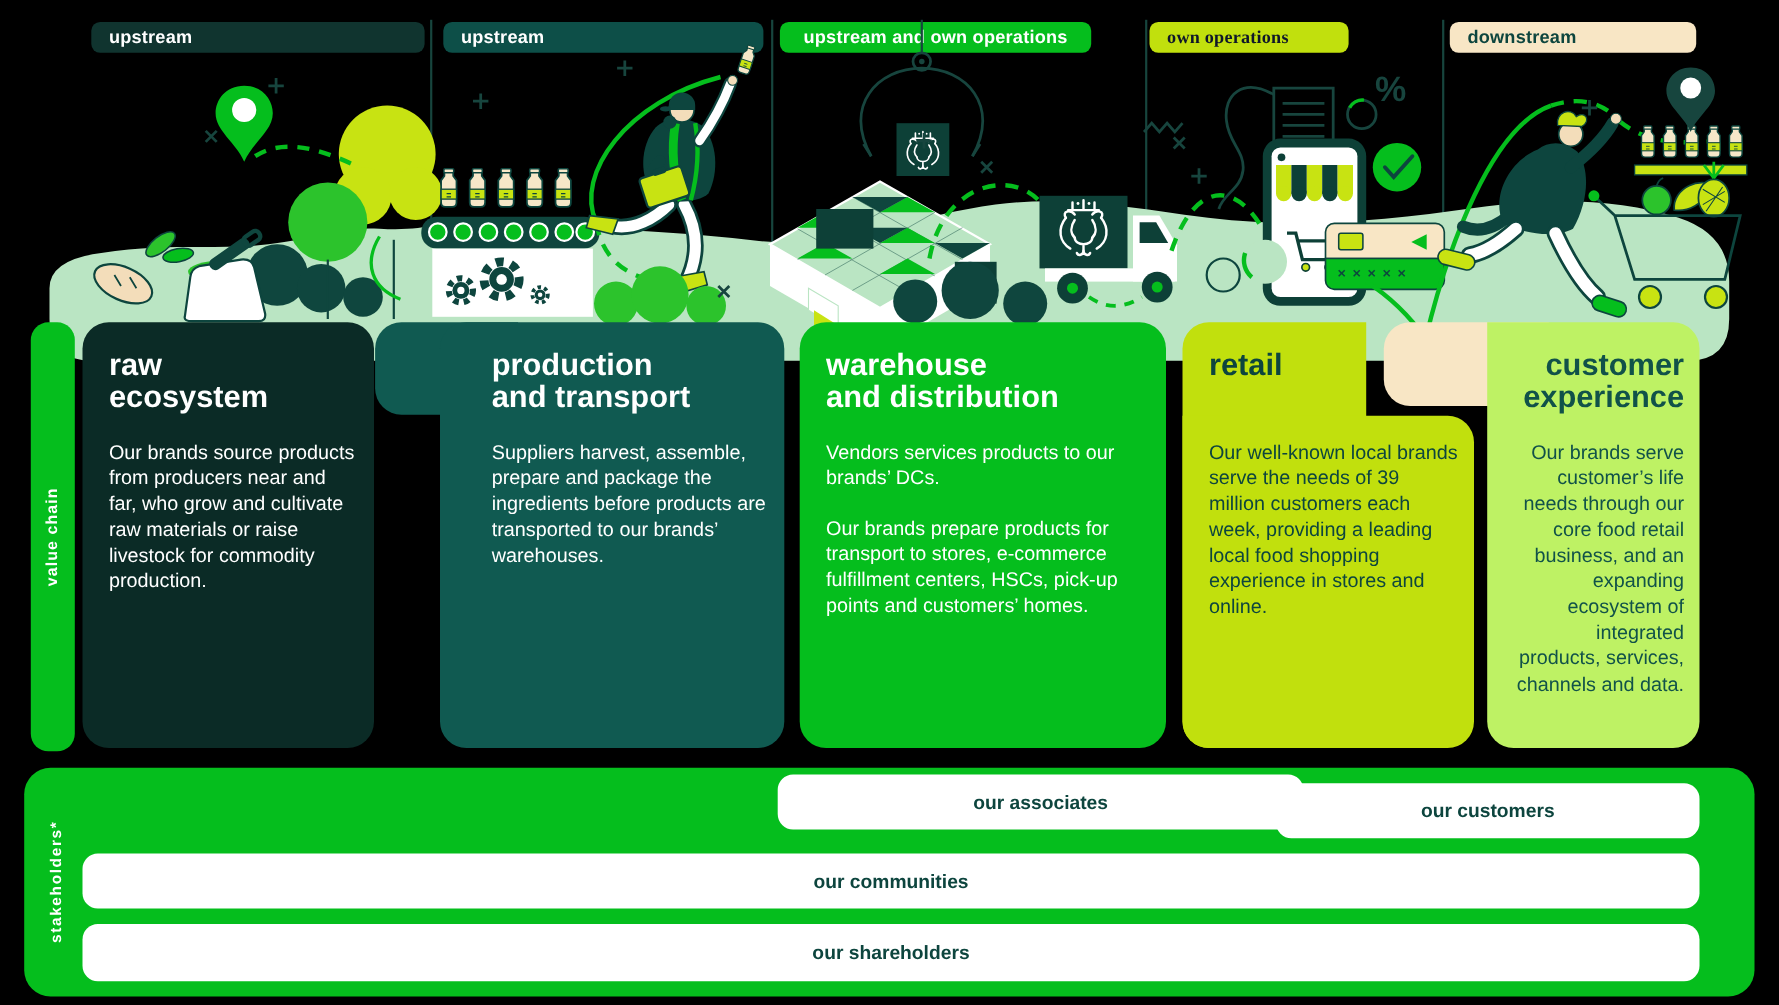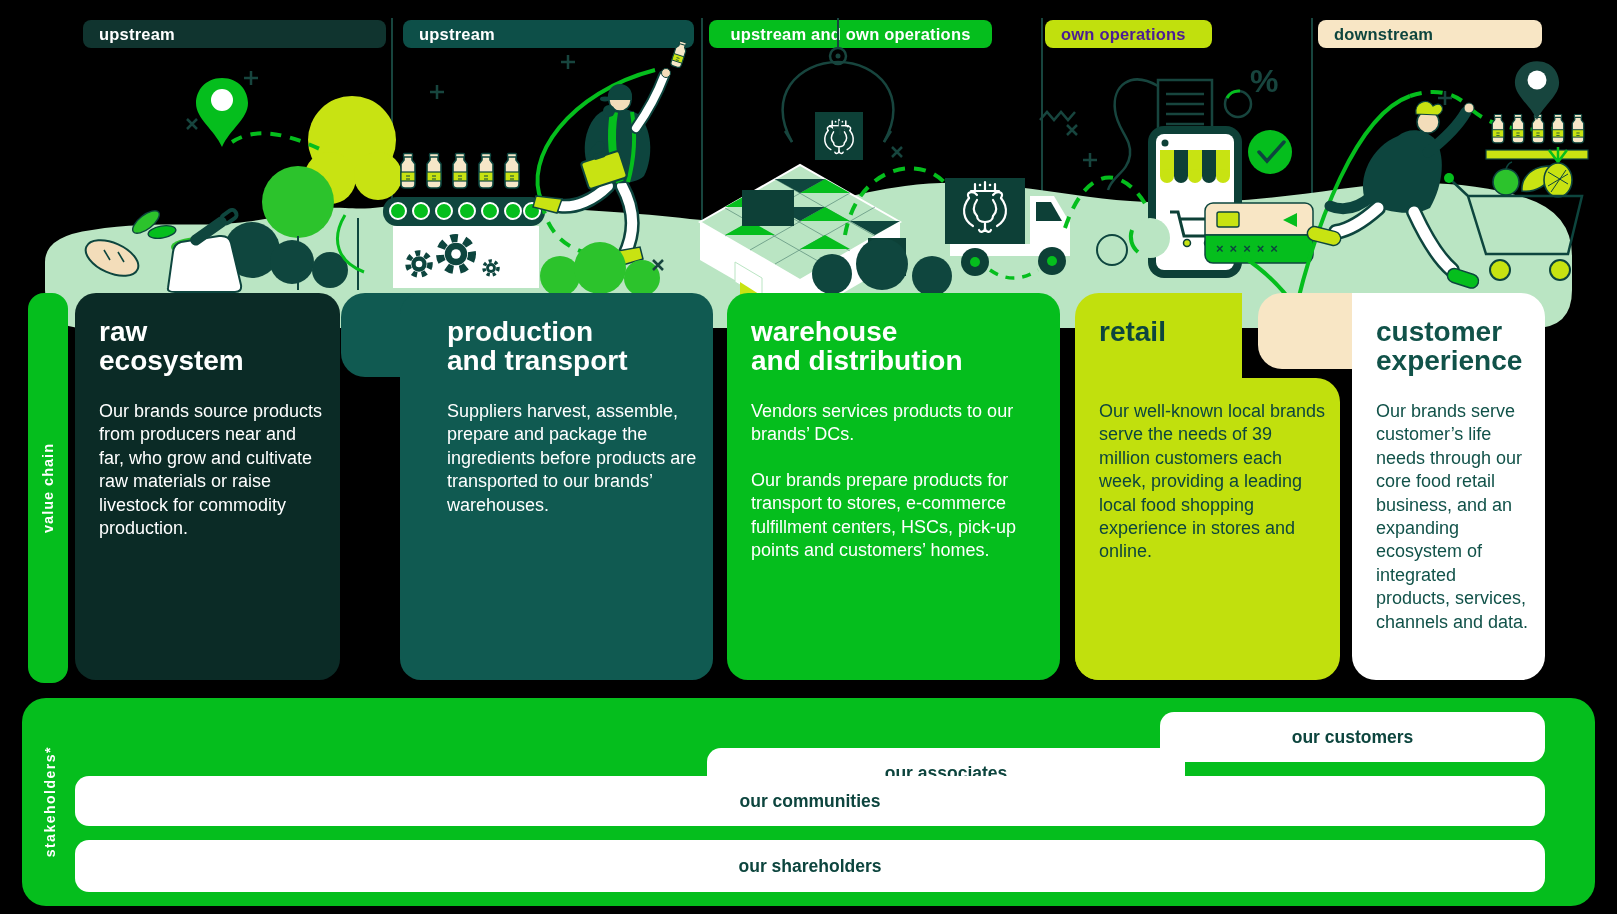--- a/index.html
+++ b/index.html
@@ -3,54 +3,54 @@
 <meta charset="utf-8">
 <style>
   html,body{margin:0;padding:0;background:#000;}
   #stage{position:relative;width:1617px;height:914px;background:#000;overflow:hidden;
          font-family:"Liberation Sans",sans-serif;}
   .tag{position:absolute;top:20px;height:28px;border-radius:8px;display:flex;align-items:center;
        padding:0 16px;font-size:16.5px;font-weight:700;letter-spacing:.2px;box-sizing:border-box;}
   .t1{left:83px;width:303px;background:#10342f;color:#fff;}
   .t2{left:403px;width:291px;background:#0d4f48;color:#fff;}
   .t3{left:709px;width:283px;background:#05be1d;color:#fff;justify-content:center;}
-  .t4{left:1045px;width:167px;background:#c1e00d;color:#4c1d95;}
+  .t4{left:1045px;width:181px;background:#c1e00d;color:#0f172a;font-family:Liberation Serif, serif;}
   .t5{left:1318px;width:224px;background:#f8e6c5;color:#0d453e;text-align:center;}
   .sep{position:absolute;top:18px;width:2px;height:232px;background:#17453e;}
   .card{position:absolute;top:293px;height:387px;border-radius:24px;box-sizing:border-box;}
-  .cardpad{padding:24px 14px 0 24px;border-radius:21px;}
+  .cardpad{padding:24px 14px 0 24px;}
   .c1{left:75px;width:265px;background:#0b2b26;color:#fff;}
   .c2{left:400px;width:313px;background:#105a51;color:#fff;padding-left:47px;}
   .c2tab{position:absolute;left:341px;top:293px;width:130px;height:84px;background:#105a51;
          border-radius:24px 0 0 24px;}
   .c3{left:727px;width:333px;background:#05be1d;color:#fff;}
   .c4a{position:absolute;left:1075px;top:293px;width:167px;height:387px;background:#c1e00d;
        border-radius:24px 0 0 24px;}
   .c4b{position:absolute;left:1075px;top:378px;width:265px;height:302px;background:#c1e00d;
        border-radius:0 24px 24px 24px;}
   .c4text{left:1075px;width:265px;background:transparent;color:#0d453e;}
-  .c5{left:1352px;width:193px;background:#ffffff;color:#115249;border-radius:0 24px 24px 24px;}
+  .c5{left:1352px;width:193px;background:#bef264;color:#115249;border-radius:0 24px 24px 24px;text-align:right;}
   .c5tab{position:absolute;left:1258px;top:293px;width:150px;height:76px;background:#f8e6c5;
          border-radius:24px 0 0 24px;}
   .heading{font-size:28px;line-height:1.05;font-weight:700;min-height:62px;margin-bottom:21px;}
   .heading span{display:block;}
   .body{font-size:18px;line-height:1.3;font-weight:400;}
   .body p{margin:0 0 22px 0;}
   .c4text .body, .c5 .body{font-weight:400;}
   .vbar{position:absolute;left:28px;top:293px;width:40px;height:390px;background:#05be1d;
         border-radius:16px;display:flex;align-items:center;justify-content:center;}
   .vtext{writing-mode:vertical-rl;transform:rotate(180deg);color:#fff;font-weight:700;
          font-size:14.5px;letter-spacing:1px;}
   .panel{position:absolute;left:22px;top:698px;width:1573px;height:208px;background:#05be1d;
          border-radius:24px;}
   .paneltext{position:absolute;left:30px;top:698px;width:40px;height:208px;display:flex;
              align-items:center;justify-content:center;}
   .bar{position:absolute;background:#fff;border-radius:14px;display:flex;align-items:center;
        justify-content:center;color:#0d453e;font-weight:700;font-size:17.5px;}
-  .b1{left:707px;top:748px;width:478px;height:50px;}
+  .b1{left:707px;top:704px;width:478px;height:50px;}
   .b2{left:1160px;top:712px;width:385px;height:50px;}
   .b3{left:75px;top:776px;width:1470px;height:50px;}
   .b4{left:75px;top:840px;width:1470px;height:52px;}
   svg{position:absolute;left:0;top:0;}
 </style>
 </head>
 <body>
 
 <div id="stage">
 

